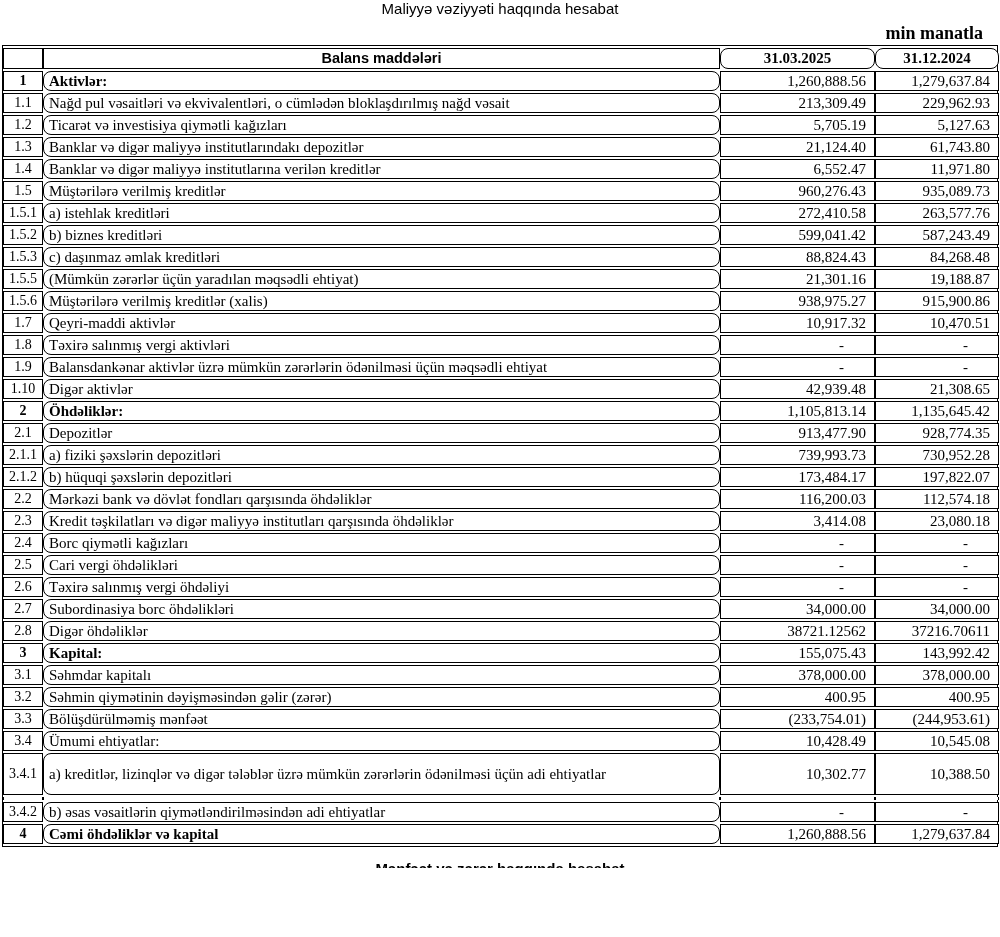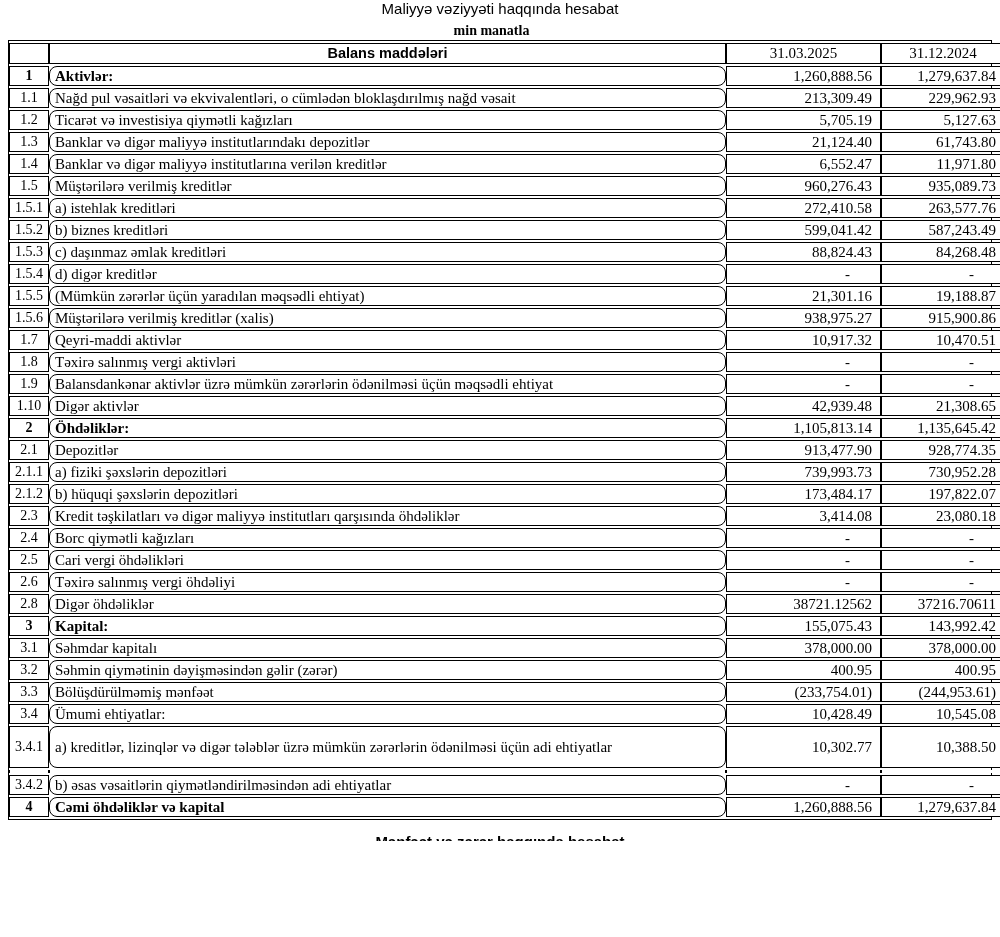--- a/index.html
+++ b/index.html
@@ -9,27 +9,27 @@
     background:#fff;color:#000;
     font-family:"Liberation Serif", serif;
     overflow:hidden;
   }
   .title{
     text-align:center;
     font-family:"Liberation Sans", sans-serif;
     font-weight:normal;font-size:15px;
   }
   .unit-note{
-    text-align:center;
+    text-align:right;
     font-family:"Liberation Serif", serif;
-    font-weight:bold;font-size:14px;
+    font-weight:bold;font-size:18px;
     padding:6px 17px 1px 0;
   }
   .table-wrap{
-    margin:0 8px;
+    margin:0 2px;
     border:1px solid #000;
     background:#fff;
   }
   table{
     width:100%;
     table-layout:fixed;
     border-collapse:separate;
     border-spacing:0 2px;
     font-family:"Liberation Serif", serif;
     font-size:15px;
@@ -44,21 +44,21 @@
   }
   thead th{height:19px;}
   .hdr-label{
     text-align:center;
     font-family:"Liberation Sans", sans-serif;
     font-weight:bold;font-size:14.5px;
   }
   .hdr-date{
     text-align:center;
     font-family:"Liberation Serif", serif;
-    font-weight:normal;font-size:15px;
+    font-weight:bold;font-size:15px;border-radius:8px;
   }
   td.num{text-align:center;font-size:14px;padding:0 1px;}
   td.label{text-align:left;border-radius:8px;}
   td.val{text-align:right;padding-right:8px;}
   td.val.dash{padding-right:30px;}
   tr.section td.num, tr.section td.label{font-weight:bold;}
   tr.boldvals td.val{font-weight:normal;}
   tr.tall td{height:40px;}
   tr.gap-row td{
     height:3px;border-top:none;border-bottom:none;
@@ -148,26 +148,20 @@
             <td class="val">599,041.42</td>
             <td class="val">587,243.49</td>
           </tr>
           <tr class="">
             <td class="num">1.5.3</td>
             <td class="label">c) daşınmaz əmlak kreditləri</td>
             <td class="val">88,824.43</td>
             <td class="val">84,268.48</td>
           </tr>
           <tr class="">
-            <td class="num">1.5.4</td>
-            <td class="label">d) digər kreditlər</td>
-            <td class="val dash">-</td>
-            <td class="val dash">-</td>
-          </tr>
-          <tr class="">
             <td class="num">1.5.5</td>
             <td class="label">(Mümkün zərərlər üçün yaradılan məqsədli ehtiyat)</td>
             <td class="val">21,301.16</td>
             <td class="val">19,188.87</td>
           </tr>
           <tr class="">
             <td class="num">1.5.6</td>
             <td class="label">Müştərilərə verilmiş kreditlər (xalis)</td>
             <td class="val">938,975.27</td>
             <td class="val">915,900.86</td>
@@ -214,20 +208,26 @@
             <td class="val">739,993.73</td>
             <td class="val">730,952.28</td>
           </tr>
           <tr class="">
             <td class="num">2.1.2</td>
             <td class="label">b) hüquqi şəxslərin depozitləri</td>
             <td class="val">173,484.17</td>
             <td class="val">197,822.07</td>
           </tr>
           <tr class="">
+            <td class="num">2.2</td>
+            <td class="label">Mərkəzi bank və dövlət fondları qarşısında öhdəliklər</td>
+            <td class="val">116,200.03</td>
+            <td class="val">112,574.18</td>
+          </tr>
+          <tr class="">
             <td class="num">2.3</td>
             <td class="label">Kredit təşkilatları və digər maliyyə institutları qarşısında öhdəliklər</td>
             <td class="val">3,414.08</td>
             <td class="val">23,080.18</td>
           </tr>
           <tr class="">
             <td class="num">2.4</td>
             <td class="label">Borc qiymətli kağızları</td>
             <td class="val dash">-</td>
             <td class="val dash">-</td>
@@ -236,20 +236,26 @@
             <td class="num">2.5</td>
             <td class="label">Cari vergi öhdəlikləri</td>
             <td class="val dash">-</td>
             <td class="val dash">-</td>
           </tr>
           <tr class="">
             <td class="num">2.6</td>
             <td class="label">Təxirə salınmış vergi öhdəliyi</td>
             <td class="val dash">-</td>
             <td class="val dash">-</td>
+          </tr>
+          <tr class="">
+            <td class="num">2.7</td>
+            <td class="label">Subordinasiya borc öhdəlikləri</td>
+            <td class="val">34,000.00</td>
+            <td class="val">34,000.00</td>
           </tr>
           <tr class="">
             <td class="num">2.8</td>
             <td class="label">Digər öhdəliklər</td>
             <td class="val">38721.12562</td>
             <td class="val">37216.70611</td>
           </tr>
           <tr class="section ">
             <td class="num">3</td>
             <td class="label">Kapital:</td>

